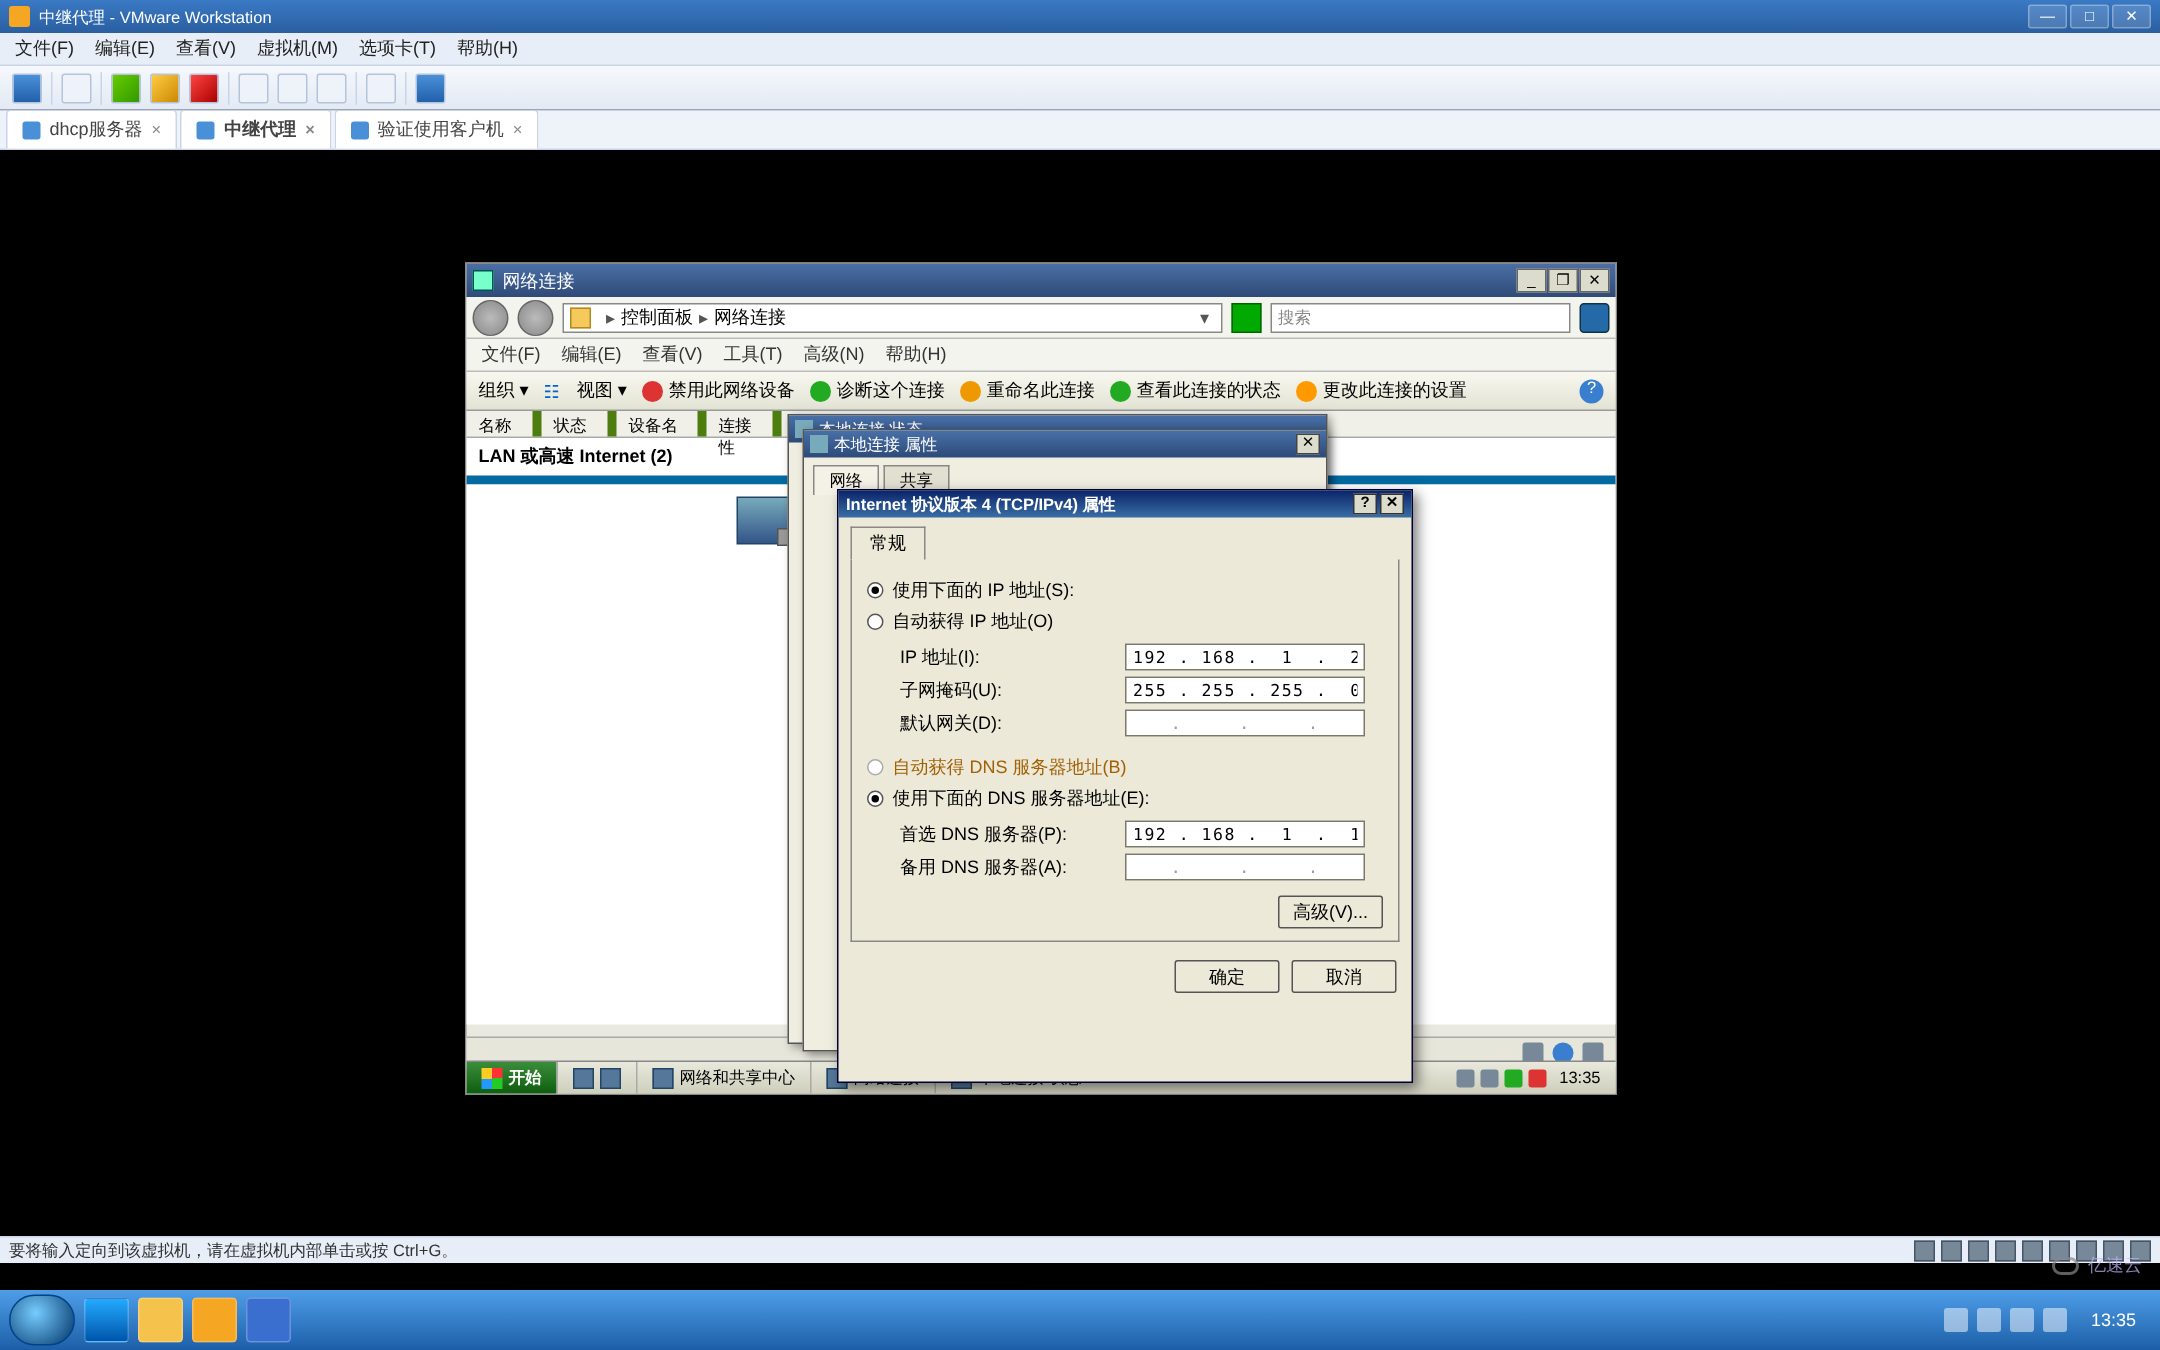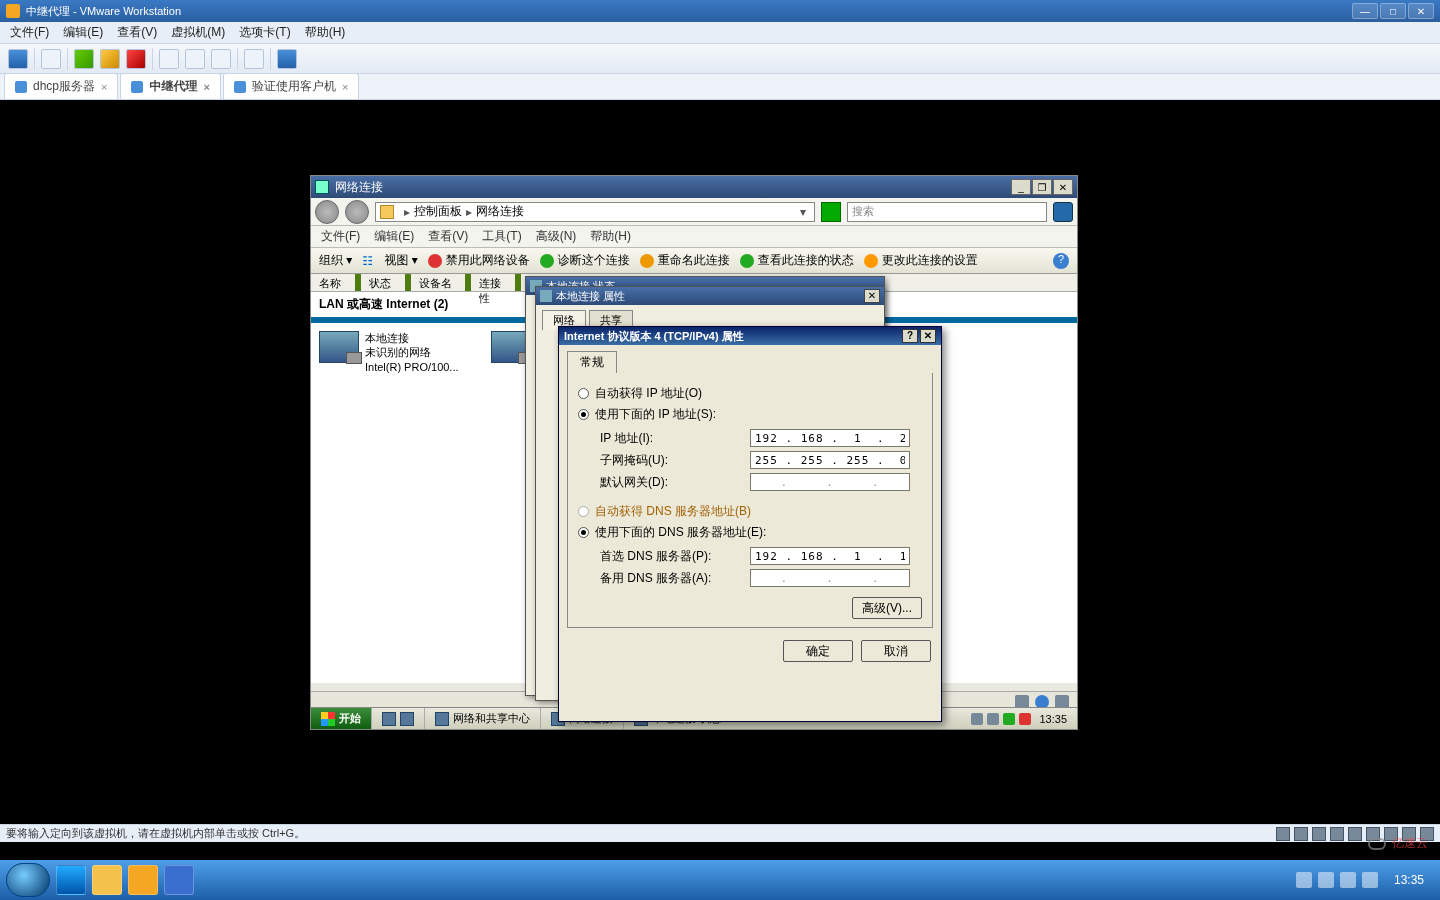--- a/index.html
+++ b/index.html
@@ -105,21 +105,21 @@
 .vmware-status { position:absolute; top:824px; left:0; right:0; height:18px; background:#e8eef7; color:#333; font-size:11px; display:flex; align-items:center; padding:0 6px; border-top:1px solid #c9d4e6;}
 .vmware-status .icons{margin-left:auto;display:flex;gap:4px;}
 .sbicon{width:14px;height:14px;background:#789;border:1px solid #456;}
 .host-taskbar{ position:absolute; bottom:0; left:0; right:0; height:40px; background:linear-gradient(#4f9ee8,#1c5fa8); display:flex; align-items:center; padding:0 6px; gap:6px;}
 .host-start{width:44px;height:34px;border-radius:18px;background:radial-gradient(circle at 40% 35%,#7cf,#036);border:1px solid #048;}
 .host-ql{width:30px;height:30px;background:rgba(255,255,255,.15);border:1px solid rgba(255,255,255,.25);border-radius:3px;}
 .host-tray{margin-left:auto;display:flex;align-items:center;gap:6px;}
 .host-tray .hicon{width:16px;height:16px;background:rgba(255,255,255,.5);border-radius:2px;}
 .host-time{color:#fff;font-size:12px;padding:0 10px;}
 
-.watermark{position:absolute;right:12px;bottom:48px;color:#ef4444;font-size:12px;display:flex;align-items:center;gap:6px;opacity:.7;}
+.watermark{position:absolute;right:12px;bottom:48px;color:#c4b5fd;font-size:12px;display:flex;align-items:center;gap:6px;opacity:.7;}
 .watermark .wm{width:18px;height:12px;border:2px solid #888;border-radius:6px;}
 </style>
 </head>
 <body>
 
 <div class="vmware-titlebar">
   <span class="icon-vm"></span>
   <span>中继代理 - VMware Workstation</span>
   <div class="winctl">
     <span>—</span>
@@ -233,28 +233,20 @@
     <span style="margin-left:auto;width:16px;height:16px;border-radius:8px;background:#3a7ed0;color:#fff;font-size:11px;text-align:center;">?</span>
   </div>
   <div class="inner-cols">
     <div class="colh" style="width:50px">名称</div>
     <div class="colh" style="width:50px">状态</div>
     <div class="colh" style="width:60px">设备名</div>
     <div class="colh" style="width:50px">连接性</div>
   </div>
   <div class="inner-cat">LAN 或高速 Internet (2)</div>
   <div class="inner-body">
-    <div class="conn" style="top:8px;left:8px;">
-      <div class="cicon"></div>
-      <div class="ctext">
-        <div>本地连接</div>
-        <div>未识别的网络</div>
-        <div>Intel(R) PRO/100...</div>
-      </div>
-    </div>
     <div class="conn" style="top:8px;left:180px;">
       <div class="cicon"></div>
     </div>
   </div>
   <div class="inner-status">
     <div class="sicon"></div>
     <div class="sicon" style="border-radius:8px;background:#3a7ed0;"></div>
     <div class="sicon"></div>
   </div>
   <div class="inner-taskbar">
@@ -312,26 +304,26 @@
     <span>Internet 协议版本 4 (TCP/IPv4) 属性</span>
     <div class="tctl">
       <span>?</span>
       <span>✕</span>
     </div>
   </div>
   <div class="tcp-tabs"><span class="tcp-tab">常规</span></div>
   <div class="tcp-body">
 
     <div class="radio-row">
+        <span class="radio checked"></span>
+        <span>使用下面的 IP 地址(S):</span>
+      </div>
+    <div class="radio-row">
         <span class="radio"></span>
         <span>自动获得 IP 地址(O)</span>
-      </div>
-    <div class="radio-row">
-        <span class="radio checked"></span>
-        <span>使用下面的 IP 地址(S):</span>
       </div>
     <div class="field-grid">
       <div class="frow">
           <span class="flabel">IP 地址(I):</span>
           <input class="ipbox" value="192 . 168 .  1  .  2" style="">
         </div>
       <div class="frow">
           <span class="flabel">子网掩码(U):</span>
           <input class="ipbox" value="255 . 255 . 255 .  0" style="">
         </div>

